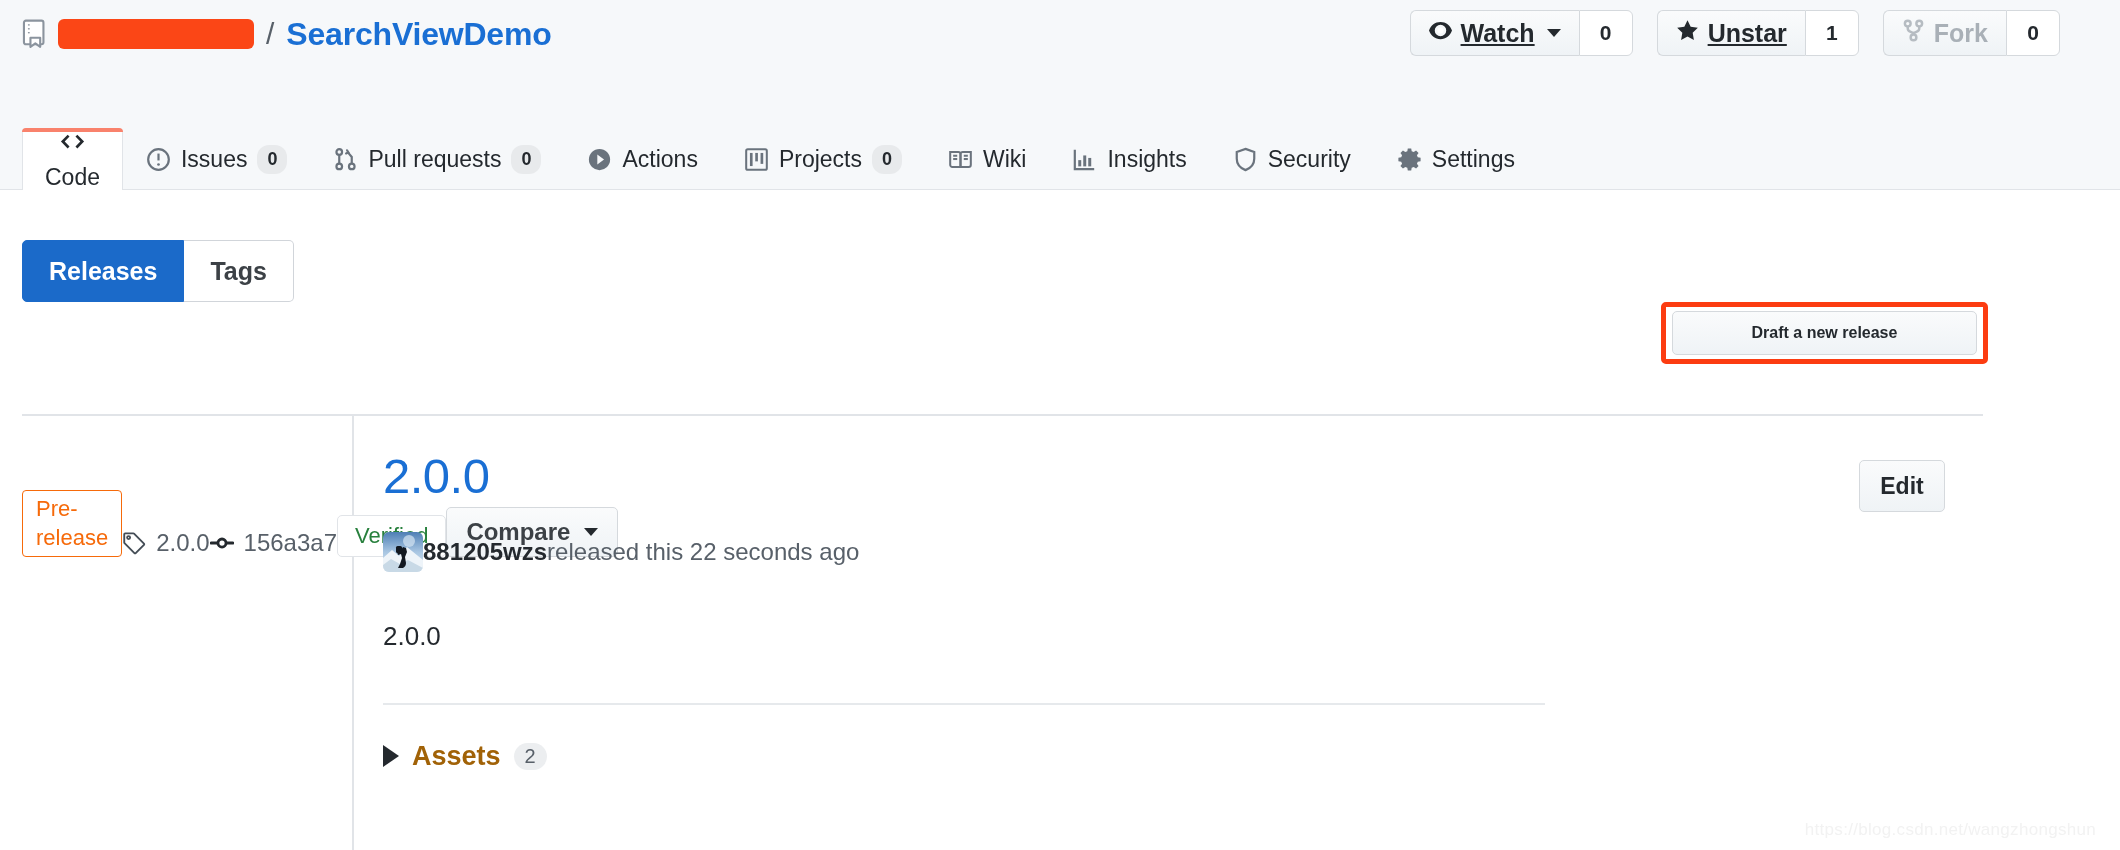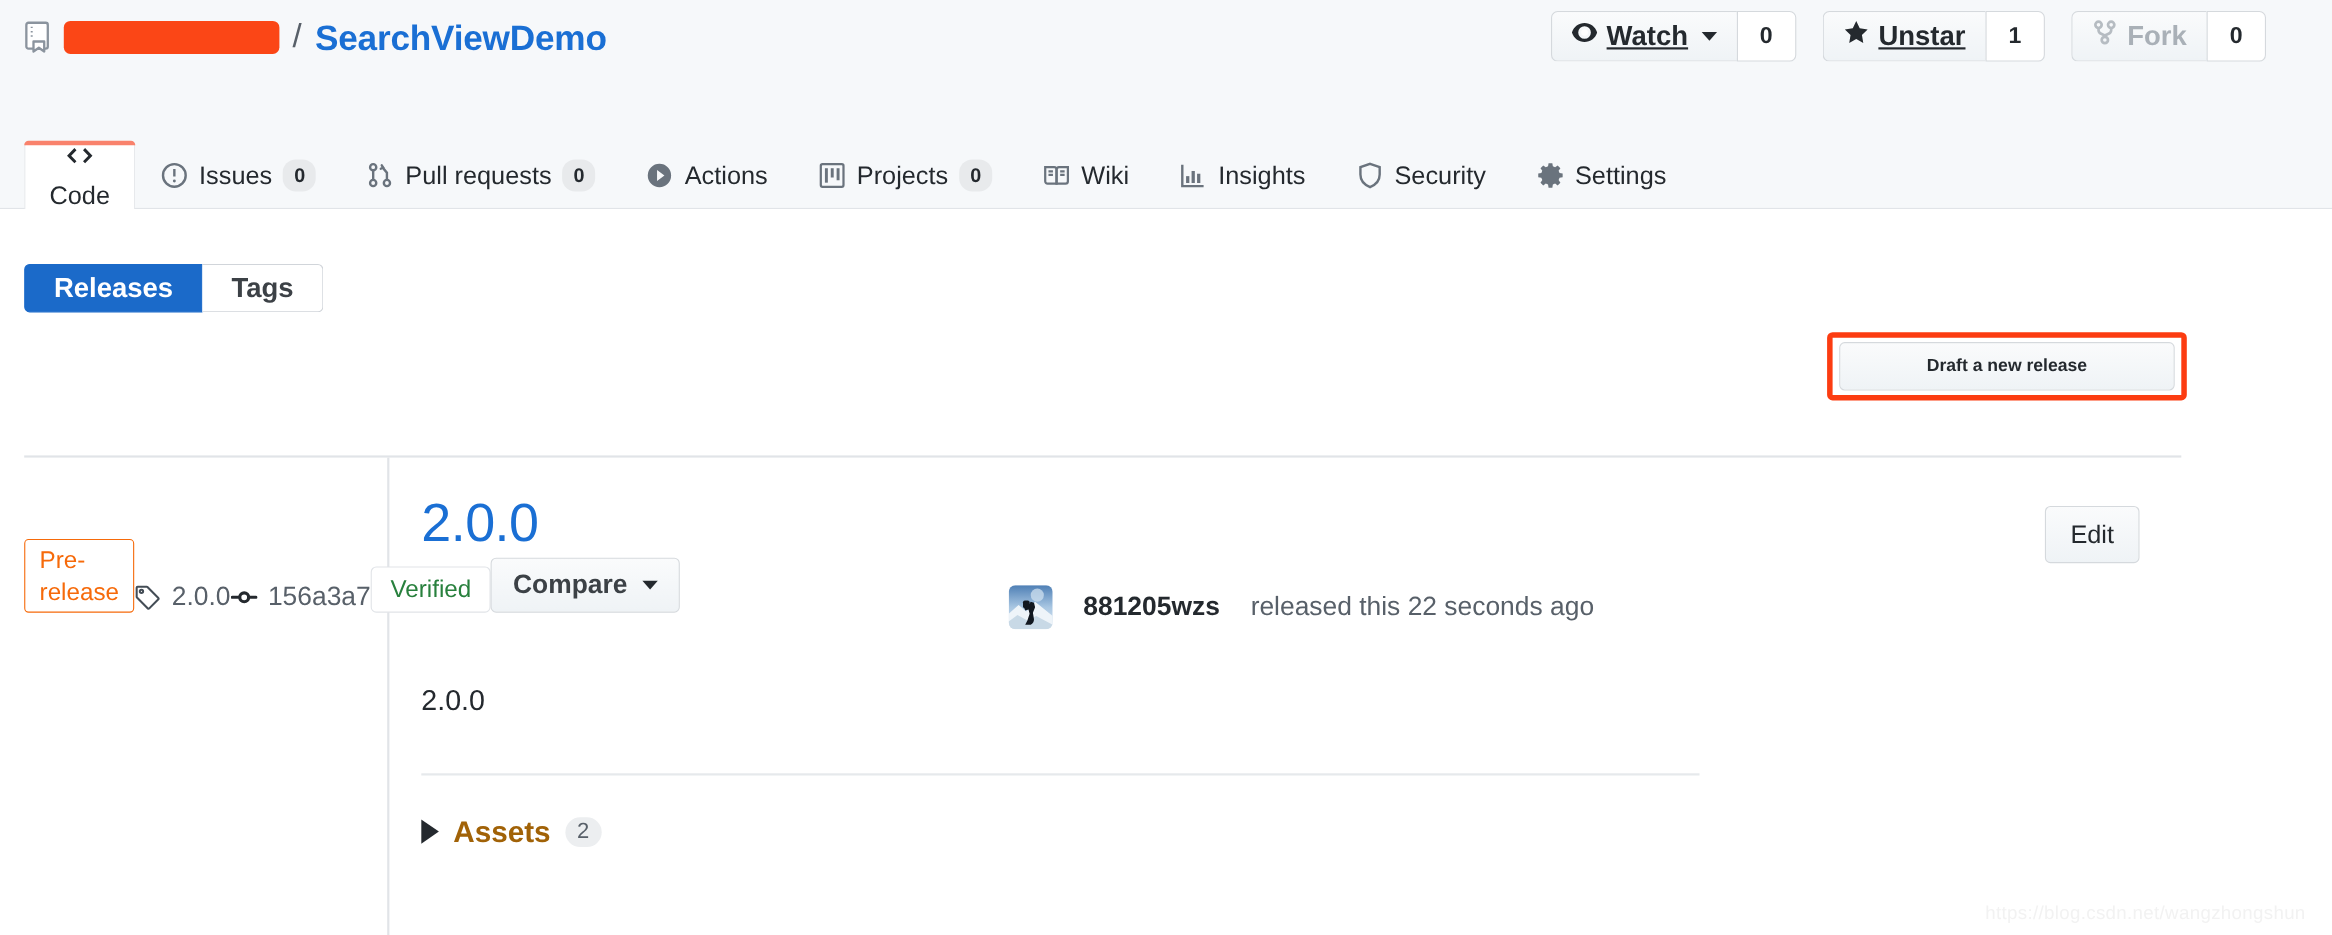--- a/index.html
+++ b/index.html
@@ -87,21 +87,21 @@
   .tab.active .tico { color:#24292e; }
   .tab .counter {
     background:#e8eaec; color:#24292e;
     border-radius:12px; padding:2px 10px;
     font-size:18px; font-weight:700; line-height:1.4;
   }
 
   
   .seg-wrap { position:absolute; left:22px; top:240px; display:flex; }
   .seg {
-    height:44px; padding:0 26px;
+    height:62px; padding:0 26px;
     display:flex; align-items:center; justify-content:center;
     font-size:25px; font-weight:700;
     border:1px solid #d1d5da; background:#fff; color:#3c4146;
     text-decoration:none;
   }
   .seg:first-child { border-radius:5px 0 0 5px; }
   .seg:last-child { border-radius:0 5px 5px 0; border-left:none; }
   .seg.selected { background:#1b6ac9; border-color:#1b6ac9; color:#fff; }
 
   
@@ -163,25 +163,25 @@
     display:inline-block;
     font-size:49px; font-weight:400; color:#1a6fd4; text-decoration:none;
     line-height:1.15; letter-spacing:-.5px;
   }
   .edit-btn {
     position:absolute; right:38px; top:12px;
     display:flex; align-items:center; justify-content:center;
     width:86px; height:52px;
     background:linear-gradient(#fafbfc,#eff3f6);
     border:1px solid #d5d9dd; border-radius:5px;
-    font-size:23px; font-weight:400; color:#24292e; text-decoration:none;
+    font-size:23px; font-weight:700; color:#24292e; text-decoration:none;
   }
   .byline {
-    display:flex; align-items:center; gap:28px;
-    margin-top:28px; font-size:24px; color:#586069;justify-content:center;
+    display:flex; align-items:center; gap:0;
+    margin-top:28px; font-size:24px; color:#586069;
   }
   .avatar { width:40px; height:40px; border-radius:6px; display:block; flex:none; }
   .byline .author { color:#24292e; font-weight:700; text-decoration:none; }
   .body-text { margin-top:46px; font-size:26px; color:#24292e; line-height:1.4; }
   .hr-assets {
     margin-top:48px; width:1162px; height:2px; background:#e6e9ec;
   }
   .assets {
     display:flex; align-items:center; gap:13px;
     margin-top:36px;

